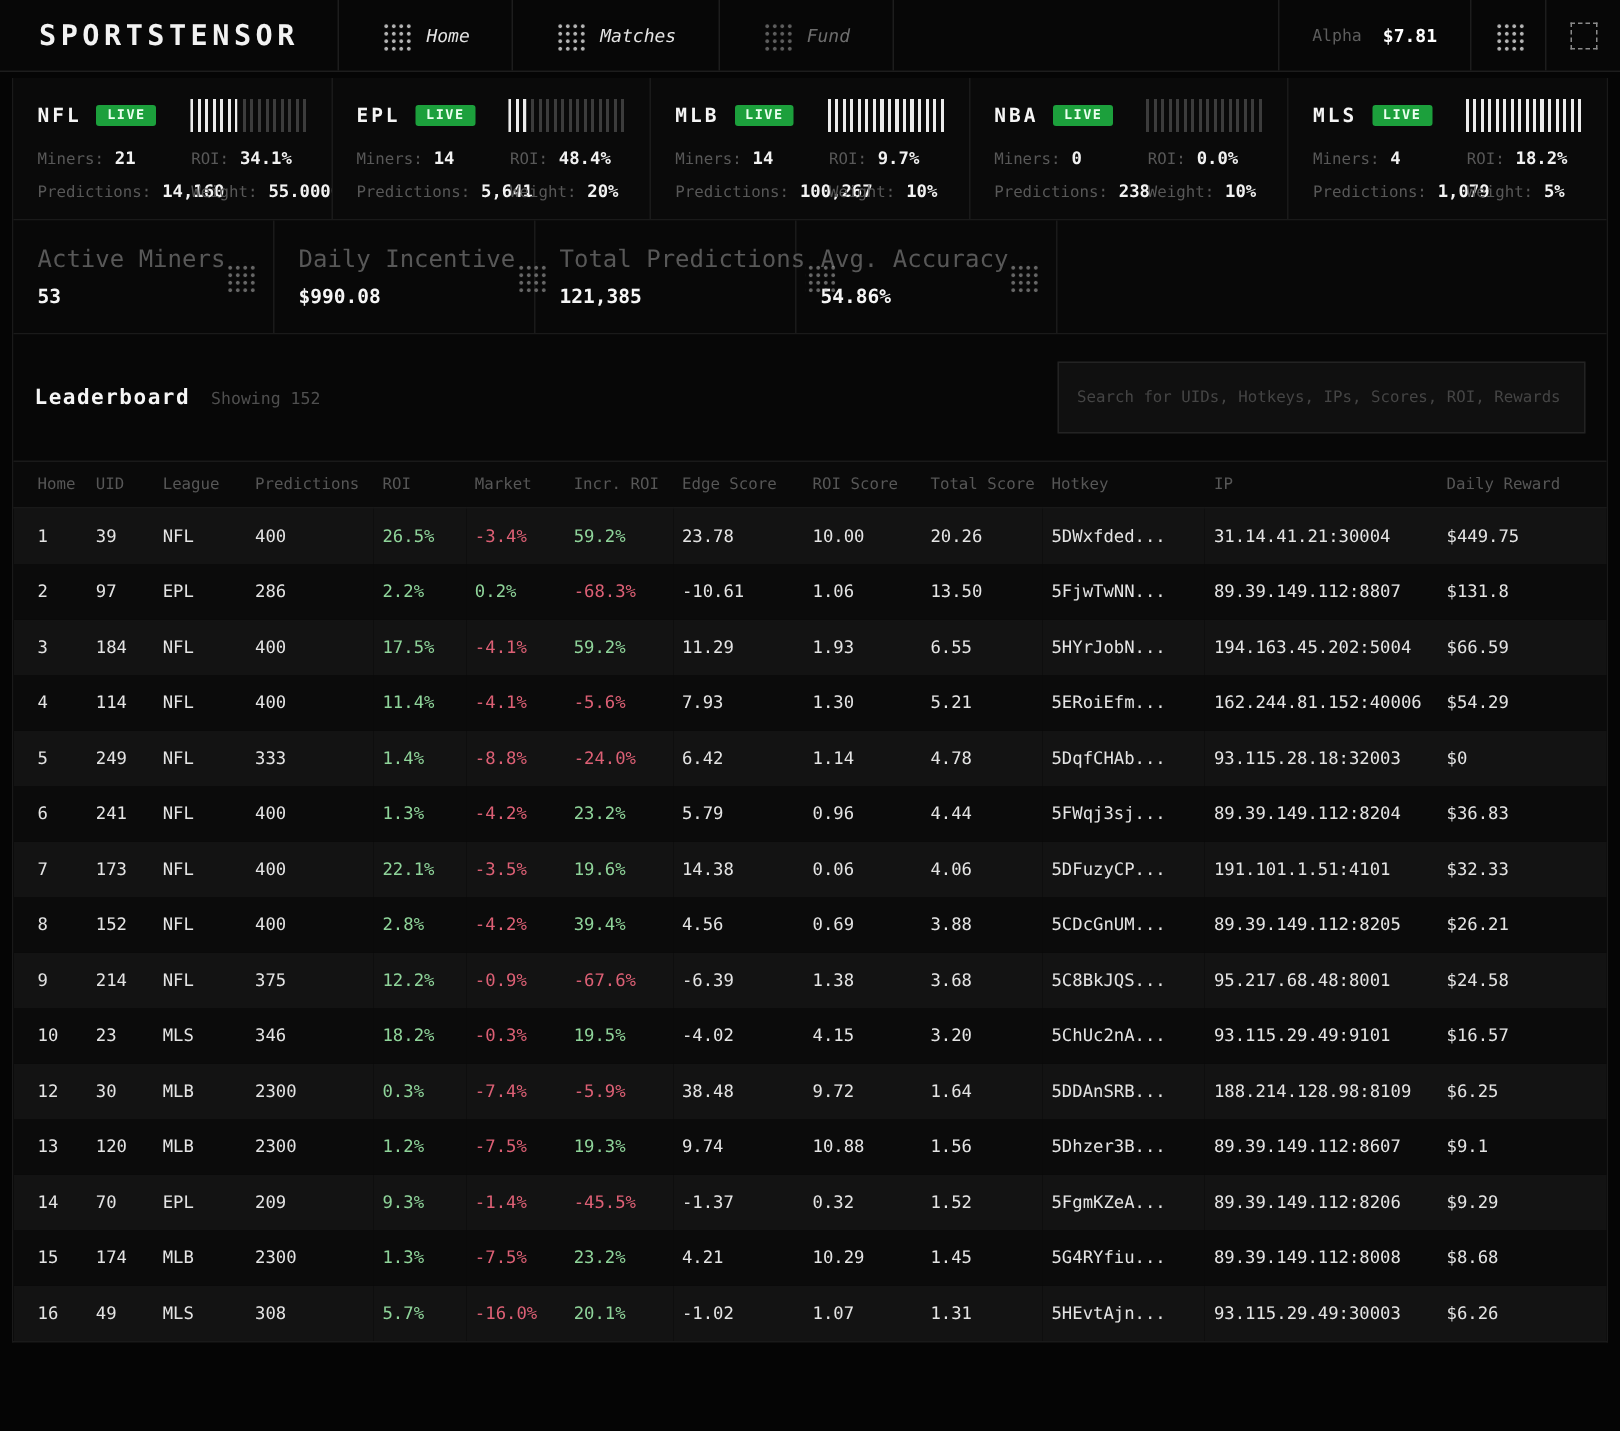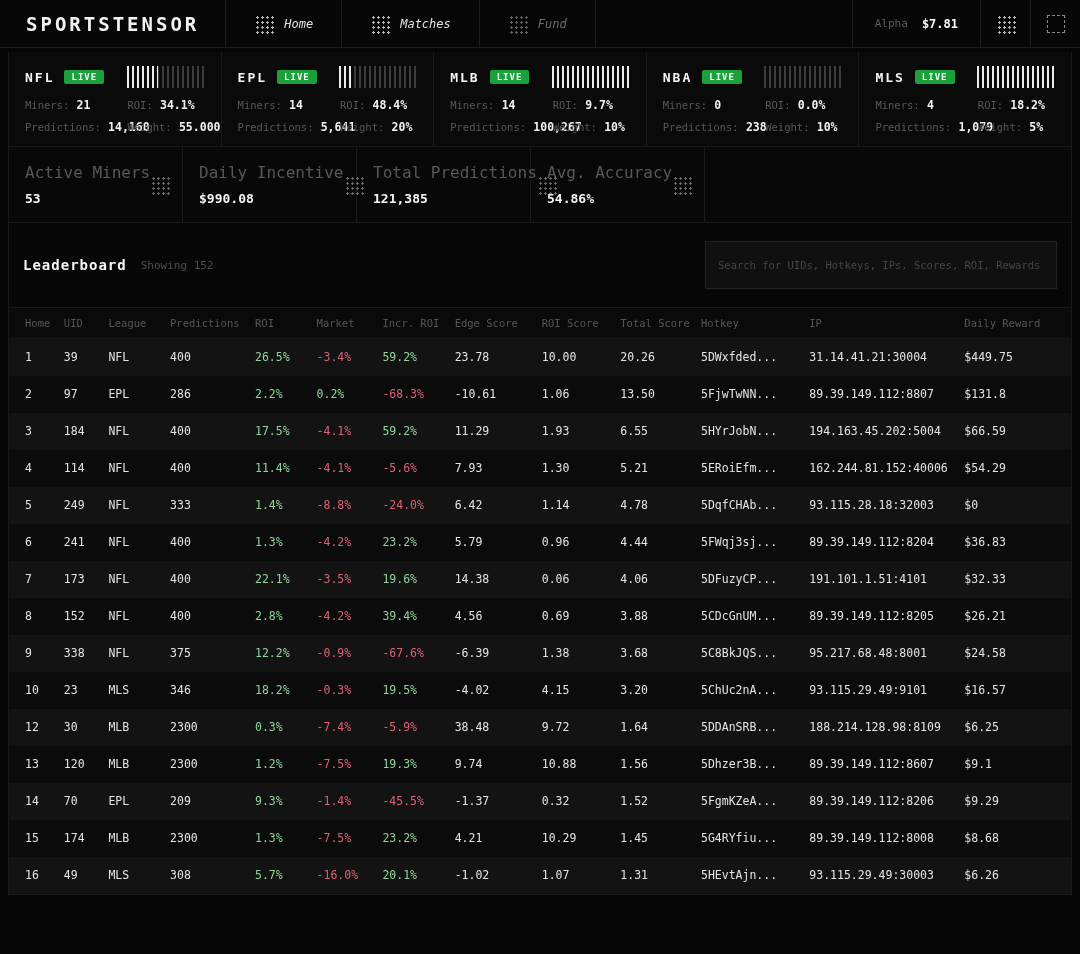--- a/index.html
+++ b/index.html
@@ -387,21 +387,21 @@
           <td class="pos">39.4%</td>
           <td>4.56</td>
           <td>0.69</td>
           <td>3.88</td>
           <td>5CDcGnUM...</td>
           <td>89.39.149.112:8205</td>
           <td>$26.21</td>
         </tr>
         <tr>
           <td>9</td>
-          <td>338</td>
+          <td>214</td>
           <td>NFL</td>
           <td>375</td>
           <td class="pos">12.2%</td>
           <td class="neg">-0.9%</td>
           <td class="neg">-67.6%</td>
           <td>-6.39</td>
           <td>1.38</td>
           <td>3.68</td>
           <td>5C8BkJQS...</td>
           <td>95.217.68.48:8001</td>

